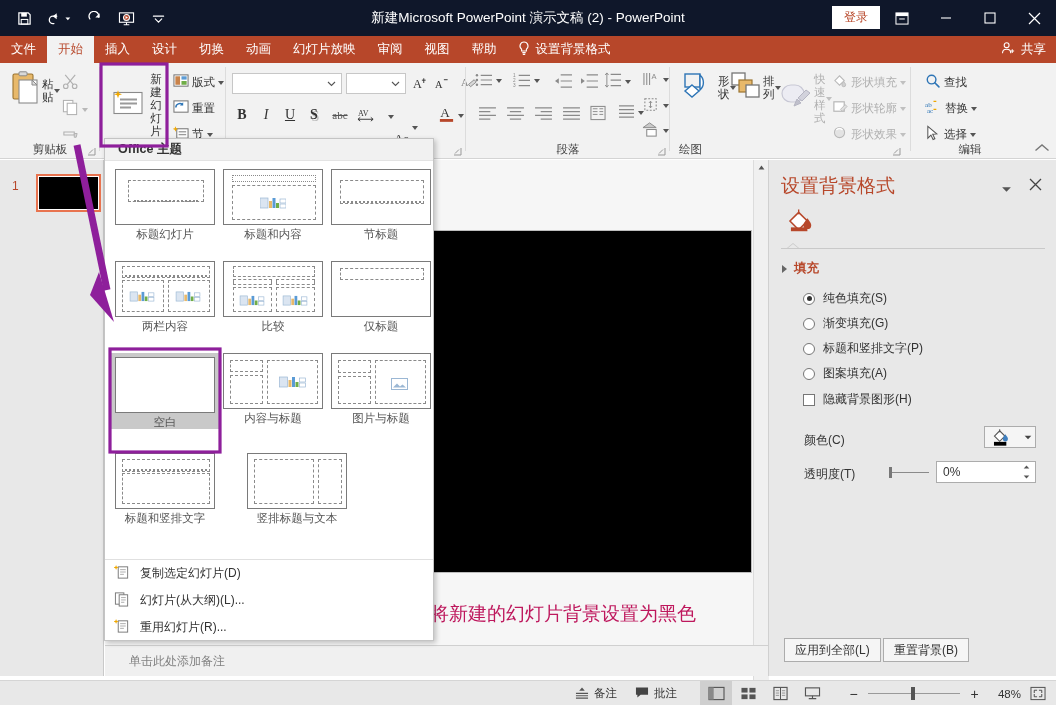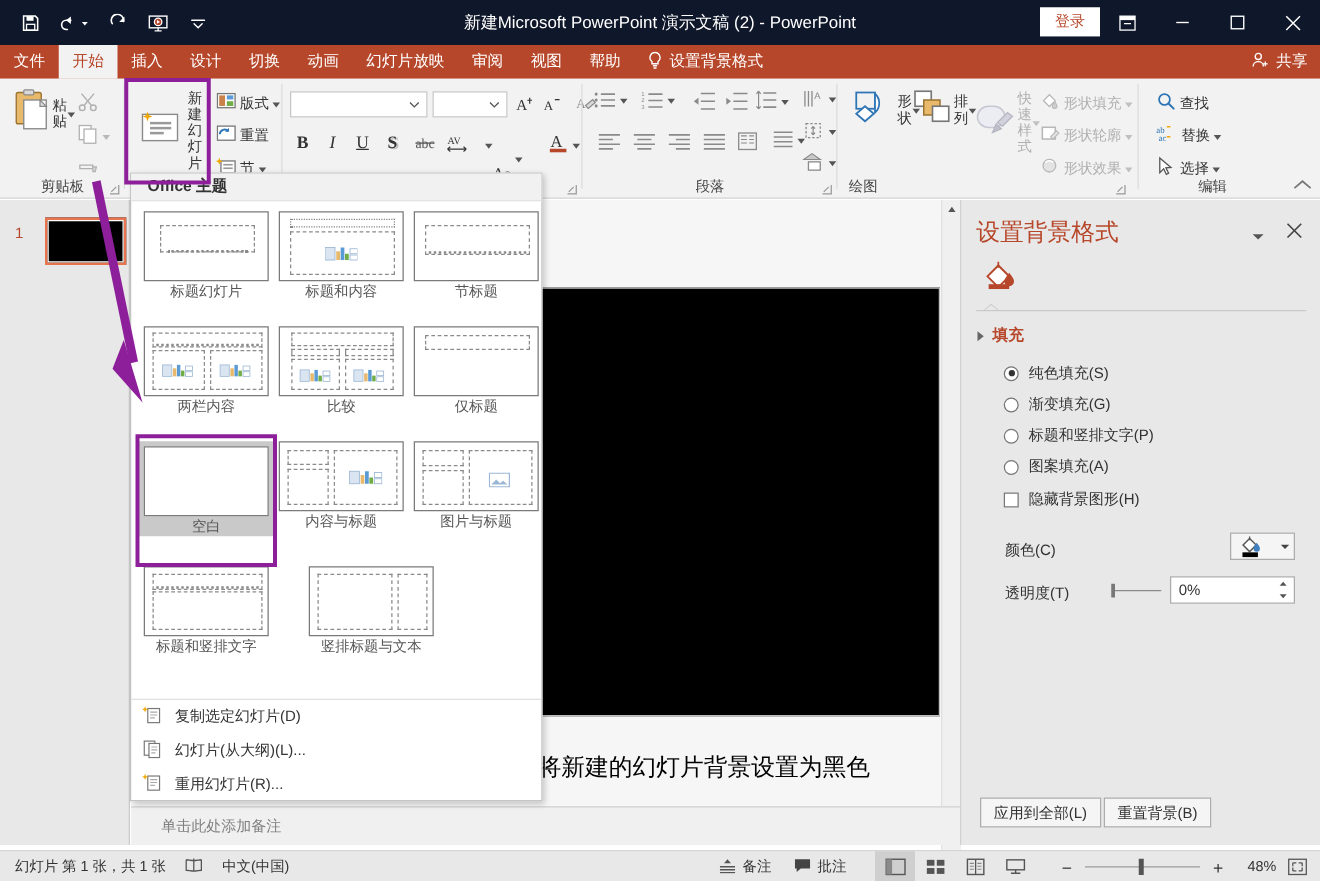--- a/index.html
+++ b/index.html
@@ -93,21 +93,21 @@
   }
 
   
   .editarea{ position:absolute; left:105px; top:160px; width:663px; height:516px; background:#f6f6f6; }
   .slide{
     position:absolute; left:325px; top:70px; width:322px; height:343px; background:#000;
     border:1px solid #bdbdbd;
   }
   .annot{
     position:absolute; left:325px; top:435px; width:340px; height:38px;
-    color:#000000; font-size:19px; font-family:"Liberation Serif","DejaVu Serif",serif;
+    color:#be185d; font-size:19px; font-family:"Liberation Serif","DejaVu Serif",serif;
     display:flex; align-items:center; white-space:nowrap;
   }
   .notesbar{
     position:absolute; left:105px; top:645px; width:663px; height:31px;
     background:#f0f0f0; border-top:1px solid #d0d0d0;
     display:flex; align-items:center; padding-left:24px; font-size:12px; color:#808080;
   }
   .vscroll{
     position:absolute; right:0; top:0; width:15px; height:645px; background:#f0f0f0; border-left:1px solid #dcdcdc;
   }
@@ -1005,29 +1005,20 @@
               <path d="M6.5 6h6M6.5 8.5h6M6.5 11h4" stroke="#aaa" stroke-width="1"></path>
               <path d="M2.2 1l.7 2 2 .7-2 .7-.7 2-.7-2L-.5 3.7l2-.7z" fill="#f0a800"></path>
             </svg>
         </span>
         <span>重用幻灯片(R)...</span>
       </div>
     </div>
   </div>
 
   <div class="status">
-    <div class="st-left">
-      <span>幻灯片 第 1 张，共 1 张</span>
-      <span>
-        <svg width="17" height="14" viewBox="0 0 18 15">
-            <path d="M8.5 2v11M2 3c2 0 4 .8 6.5 .8M2 3v9c2 0 4 .8 6.5 .8M15 3c-2 0-4 .8-6.5 .8M15 3v9c-2 0-4 .8-6.5 .8" fill="none" stroke="#555" stroke-width="1.1"></path>
-          </svg>
-      </span>
-      <span>中文(中国)</span>
-    </div>
     <div class="st-mid">
       <span style="display:flex; align-items:center; gap:5px; cursor:pointer;">
         <span>
           <svg width="14" height="13" viewBox="0 0 15 14">
               <path d="M7.5 1.5L4.5 5h6z" fill="#555"></path>
               <path d="M1 8h13M1 10.5h13M1 13h13" stroke="#555" stroke-width="1.2"></path>
             </svg>
         </span>
         <span>备注</span>
       </span>

